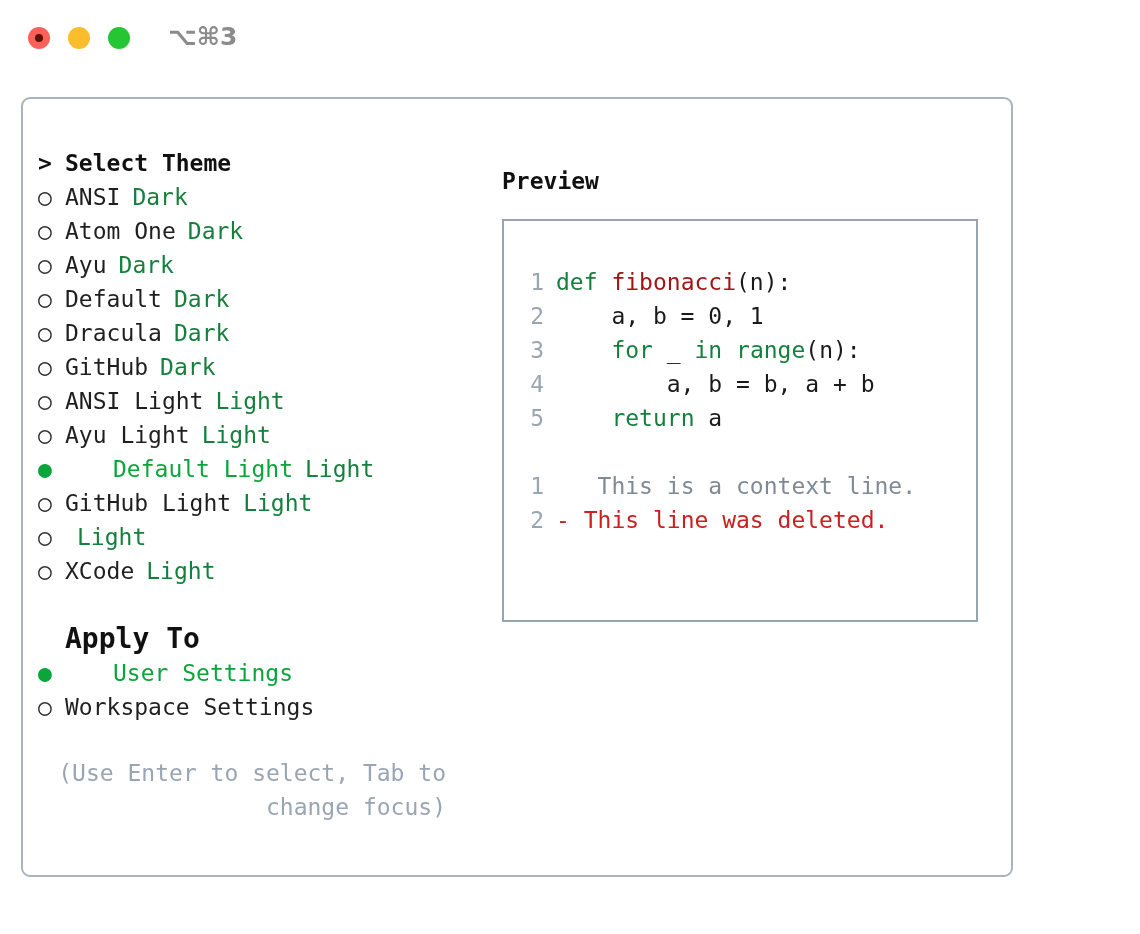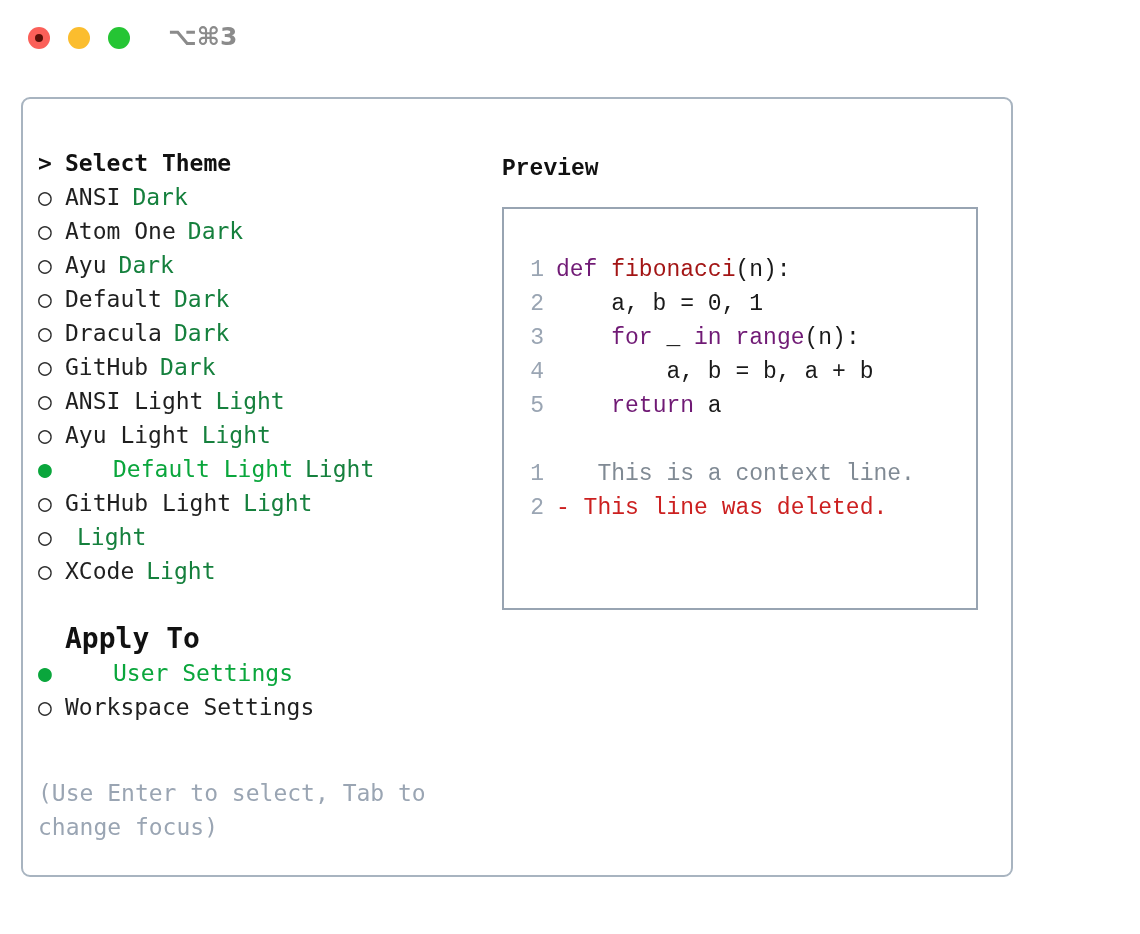--- a/index.html
+++ b/index.html
@@ -137,34 +137,34 @@
     font-size: 28px;
     font-weight: 700;
     color: #111111;
     height: 34px;
     line-height: 34px;
     padding-left: 27px;
     white-space: nowrap;
   }
 
   .hint {
-    margin-top: 52px;
+    margin-top: 32px;
     font-size: 23px;
     line-height: 34px;
     color: #9aa5b3;
     width: 408px;
+    text-align: right;
   }
 
   
   .right-col {
     position: absolute;
     left: 479px;
-    top: 53px;
+    top: 65px;
     width: 500px;
-    font-family: Liberation Mono, monospace;
   }
   .preview-title {
     font-size: 23px;
     font-weight: 700;
     color: #111111;
     height: 34px;
     line-height: 34px;
   }
   .preview-box {
     margin-top: 21px;
@@ -181,21 +181,21 @@
     height: 34px;
     white-space: pre;
   }
   .lineno {
     display: inline-block;
     width: 26px;
     text-align: right;
     color: #9aa5b3;
     margin-right: 12px;
   }
-  .kw   { color: #701a75; }
+  .kw   { color: #15803d; }
   .fn   { color: #a31515; }
   .pl   { color: #1a1a1a; }
   .blank-line { height: 34px; }
 
   .diff-ctx { color: #808a94; }
   .diff-del { color: #cc2020; }
   .diff-add { color: #00cc22; }
 </style>
 </head>
 <body>

